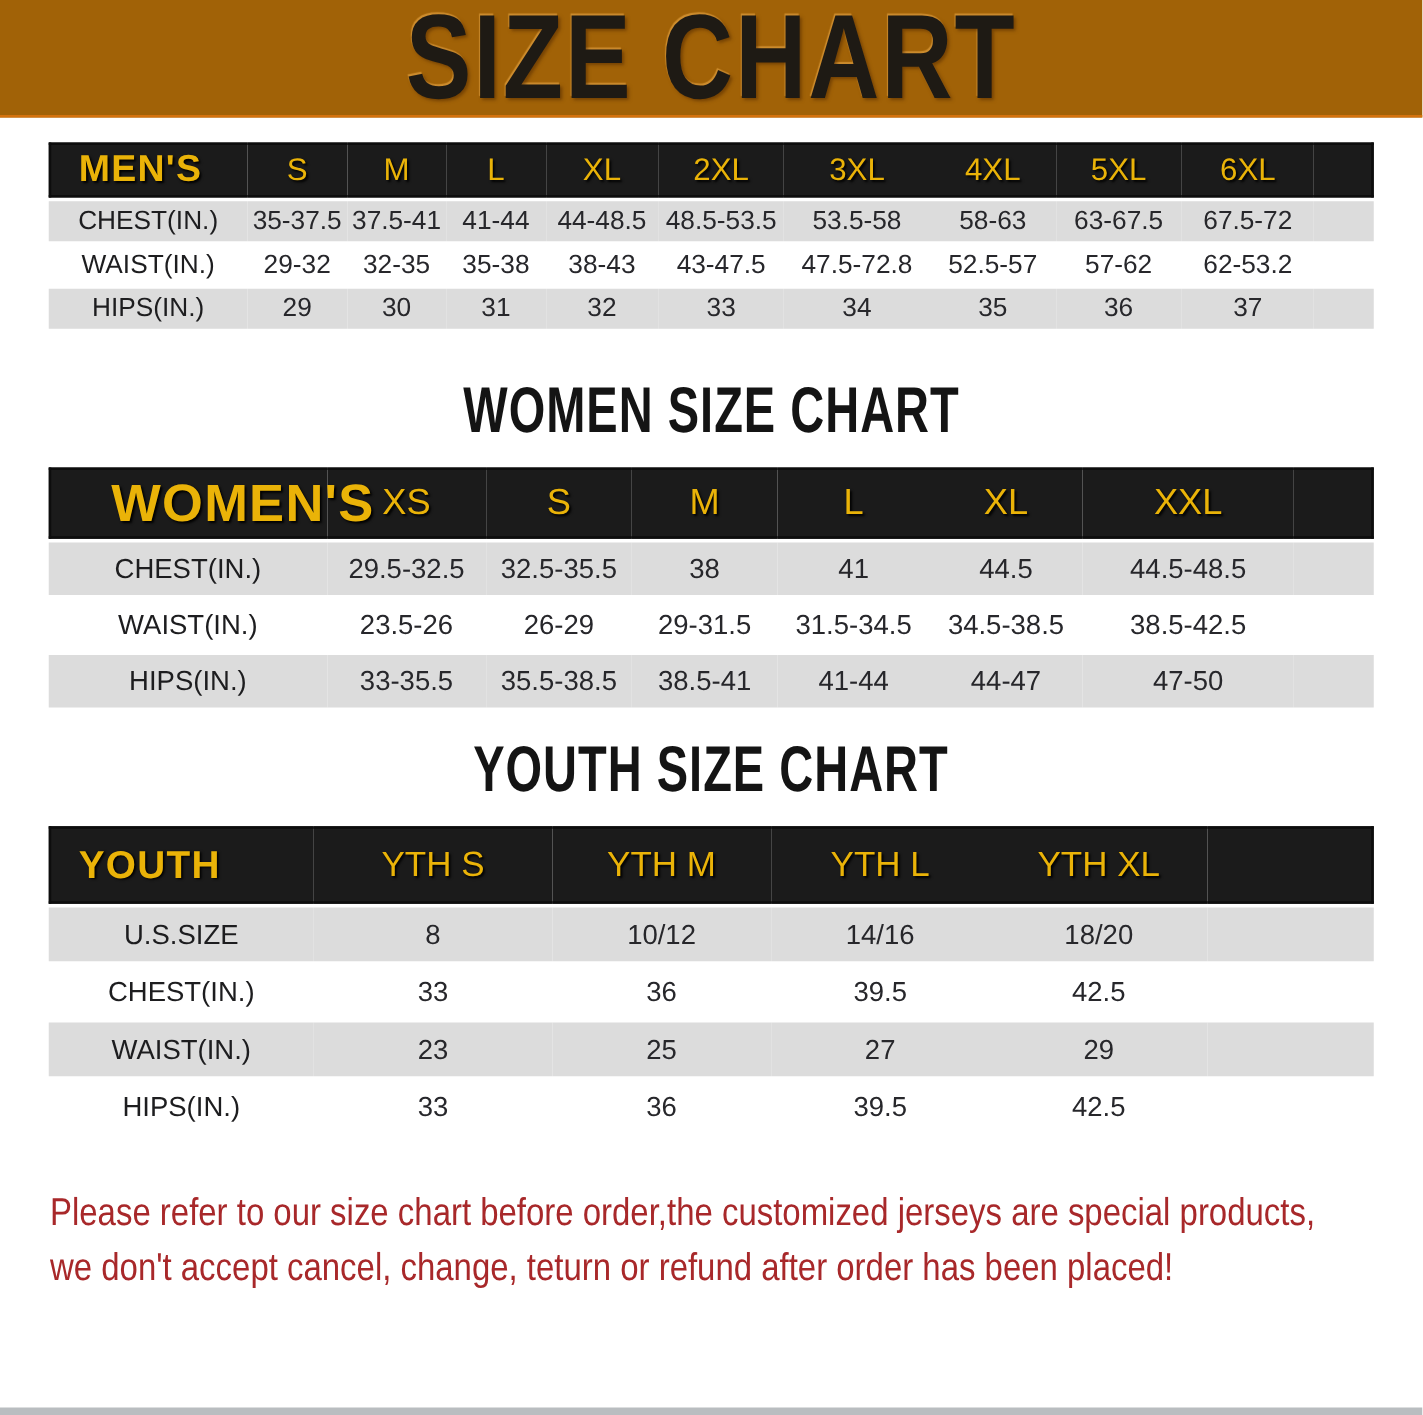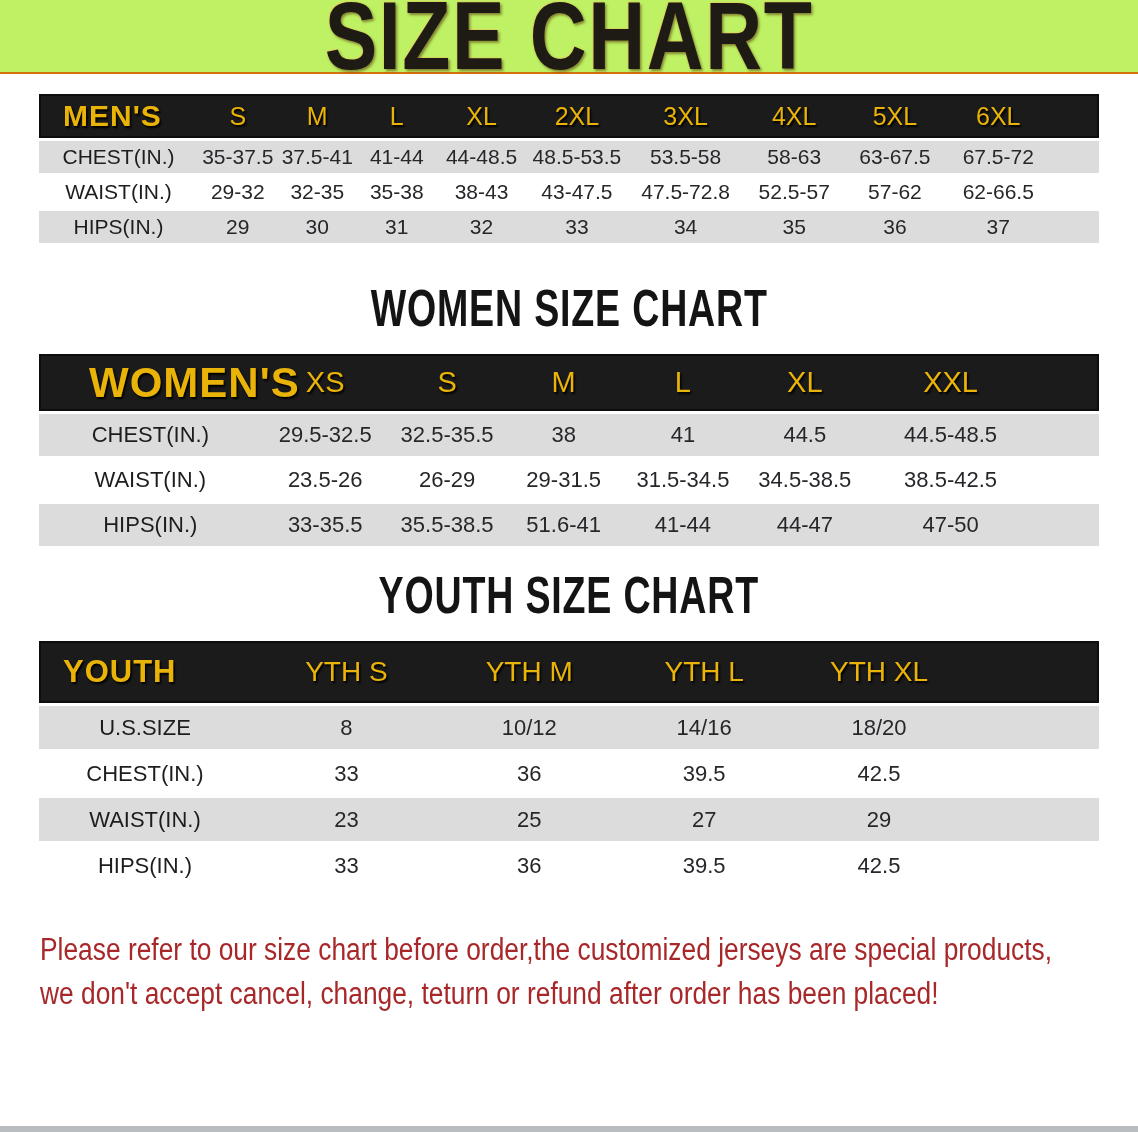--- a/index.html
+++ b/index.html
@@ -7,22 +7,22 @@
     margin: 0; padding: 0;
     width: 1138px; height: 1132px;
     background: #ffffff;
     font-family: "Liberation Sans", sans-serif;
     overflow: hidden;
     position: relative;
   }
 
   
   .banner {
-    width: 100%; height: 74px;
-    background: #bef264;
+    width: 100%; height: 94px;
+    background: #a16207;
     display: flex; align-items: center; justify-content: center;
     border-bottom: 2px solid #d4720d;
   }
   .banner-title {
     display: inline-block;
     font-size: 96px;
     font-weight: bold;
     line-height: 96px;
     color: #1e1a14;
     letter-spacing: 2px;
@@ -166,21 +166,21 @@
         <tr>
           <td class="row-label">WAIST(IN.)</td>
           <td class="value">29-32</td>
           <td class="value">32-35</td>
           <td class="value">35-38</td>
           <td class="value">38-43</td>
           <td class="value">43-47.5</td>
           <td class="value">47.5-72.8</td>
           <td class="value">52.5-57</td>
           <td class="value">57-62</td>
-          <td class="value">62-66.5</td>
+          <td class="value">62-53.2</td>
           <td class="filler"></td>
         </tr>
         <tr>
           <td class="row-label">HIPS(IN.)</td>
           <td class="value">29</td>
           <td class="value">30</td>
           <td class="value">31</td>
           <td class="value">32</td>
           <td class="value">33</td>
           <td class="value">34</td>
@@ -236,21 +236,21 @@
           <td class="value">29-31.5</td>
           <td class="value">31.5-34.5</td>
           <td class="value">34.5-38.5</td>
           <td class="value">38.5-42.5</td>
           <td class="filler"></td>
         </tr>
         <tr>
           <td class="row-label">HIPS(IN.)</td>
           <td class="value">33-35.5</td>
           <td class="value">35.5-38.5</td>
-          <td class="value">51.6-41</td>
+          <td class="value">38.5-41</td>
           <td class="value">41-44</td>
           <td class="value">44-47</td>
           <td class="value">47-50</td>
           <td class="filler"></td>
         </tr>
       </tbody>
     </table>
 </section>
 
 <section>

